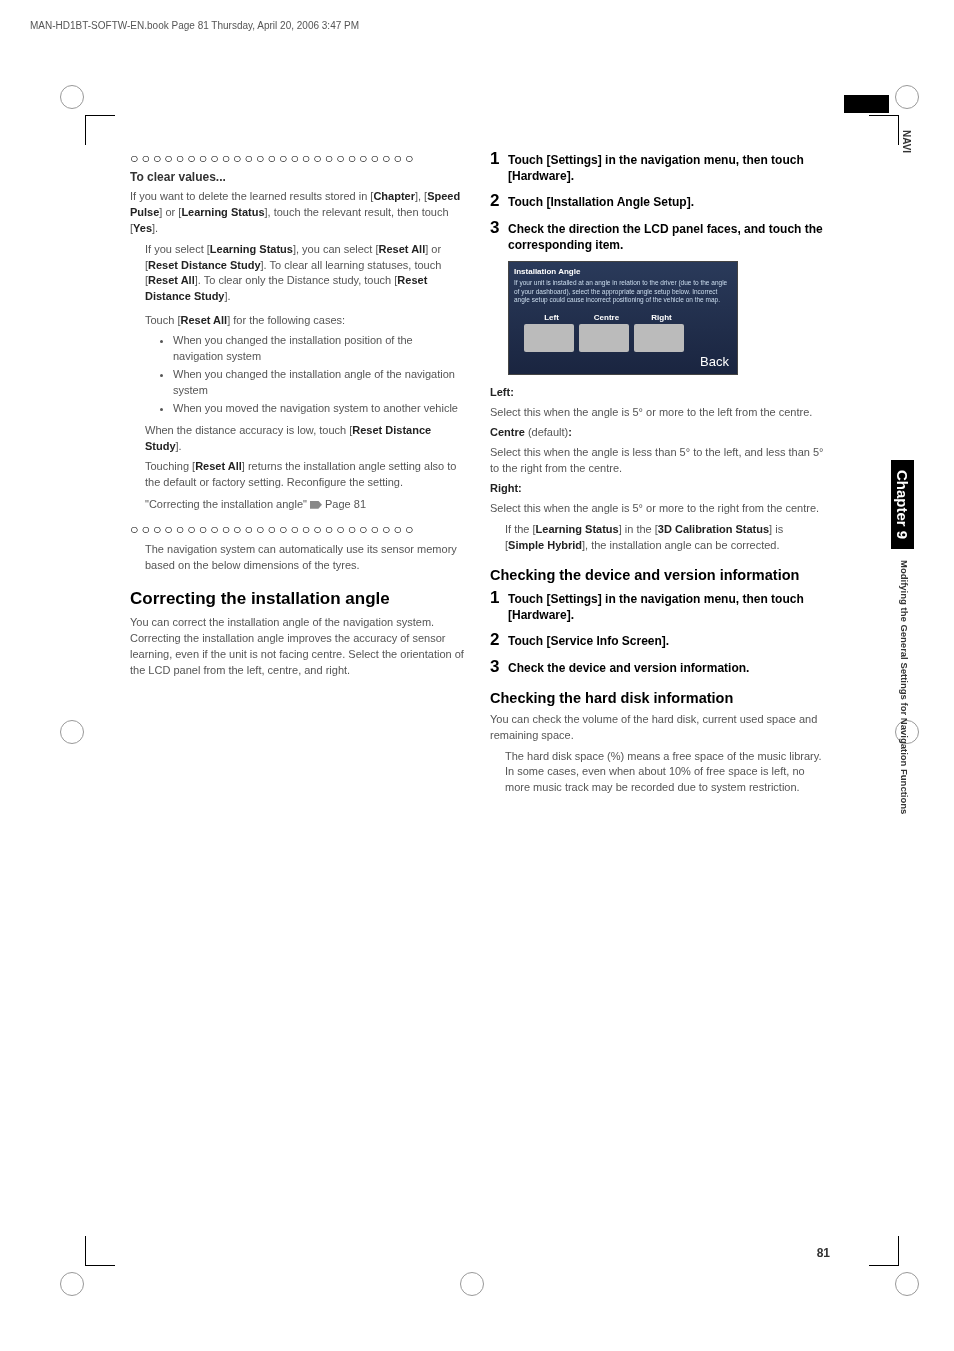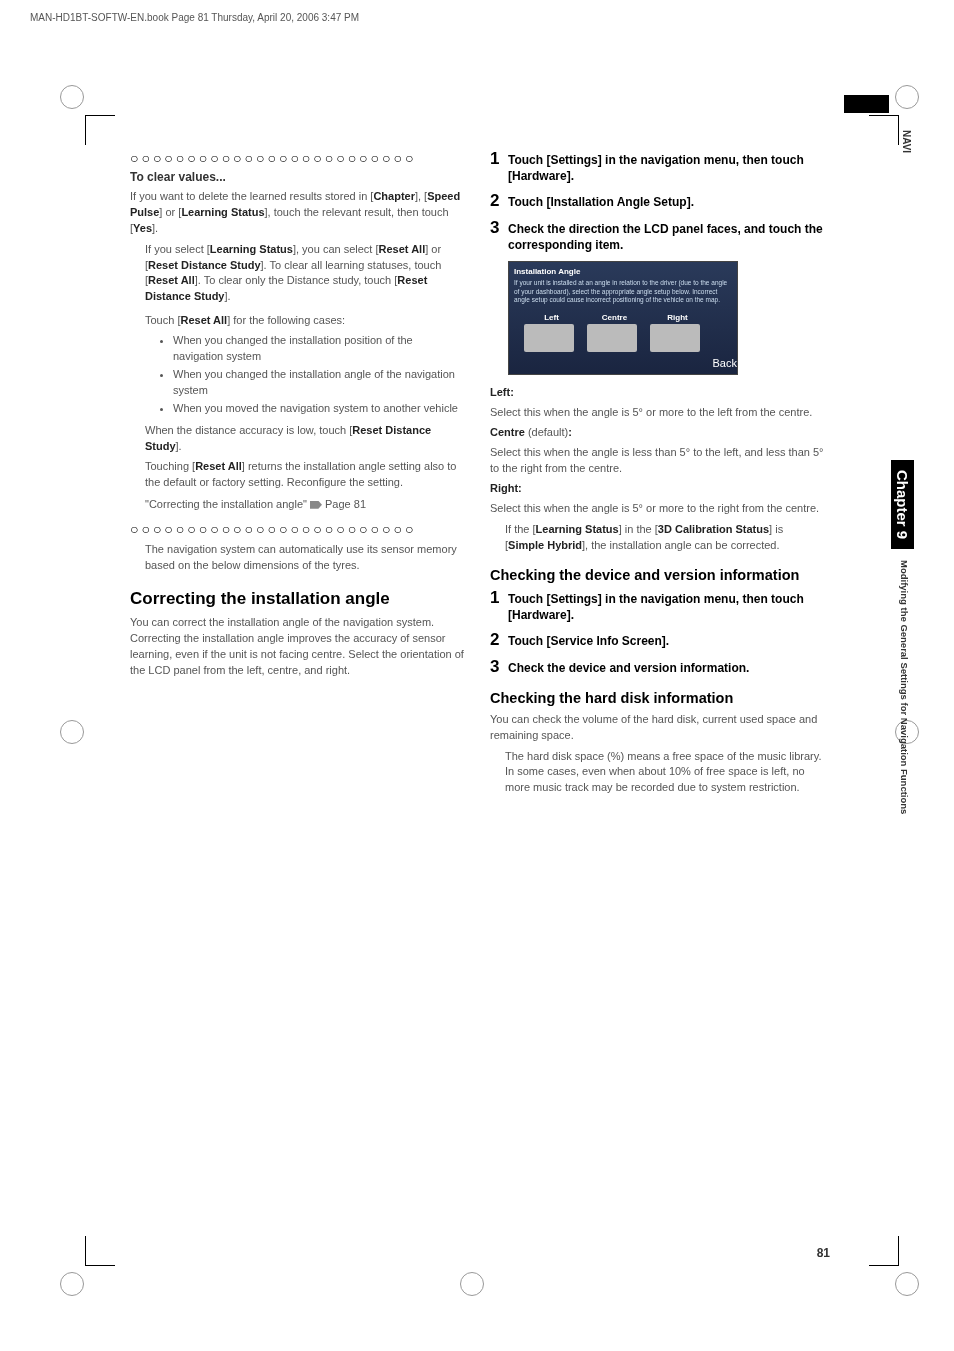--- a/index.html
+++ b/index.html
@@ -16,21 +16,21 @@
       position: absolute;
       top: 150px;
       left: 130px;
       width: 700px;
       height: 1080px;
     }
     .header-line {
       font-size: 10px;
       color: #555;
       position: absolute;
-      top: 12px;
+      top: 20px;
       left: 30px;
     }
     .reg-mark-tl, .reg-mark-tr, .reg-mark-bl, .reg-mark-br,
     .reg-mark-ml, .reg-mark-mr, .reg-mark-bc {
       position: absolute;
       width: 24px;
       height: 24px;
       border: 1px solid #999;
       border-radius: 50%;
     }
@@ -117,25 +117,25 @@
       background: linear-gradient(180deg, #2a3a5a 0%, #1a2540 100%);
       margin: 8px 0 10px 18px;
       border: 1px solid #444;
       position: relative;
       color: #cde;
       font-size: 7px;
       padding: 5px;
     }
     .screenshot .title { font-size: 8px; color: #fff; font-weight: bold; }
     .screenshot .desc { font-size: 6.5px; color: #cde; margin-top: 3px; line-height: 1.3; }
-    .screenshot .row { display: flex; gap: 8px; margin-top: 8px; justify-content: flex-start; padding-left: 10px; }
+    .screenshot .row { display: flex; margin-top: 8px; justify-content: flex-start; padding-left: 10px; }
     .screenshot .opt { width: 55px; text-align: center; }
     .screenshot .opt-lbl { font-size: 8px; color: #fff; font-weight: bold; }
     .screenshot .opt-img { width: 50px; height: 28px; background: #bbb; margin-top: 2px; border-radius: 2px; }
-    .screenshot .back { position: absolute; bottom: 5px; right: 0; font-size: 11px; color: #fff; text-align: center; }
+    .screenshot .back { position: absolute; bottom: 5px; right: 8px; font-size: 13px; color: #fff; text-align: center; }
     .ref-arrow {
       display: inline-block;
       width: 12px;
       height: 8px;
       background: #888;
       clip-path: polygon(0 0, 70% 0, 100% 50%, 70% 100%, 0 100%);
       vertical-align: middle;
     }
     .side-tab {
       position: absolute;

